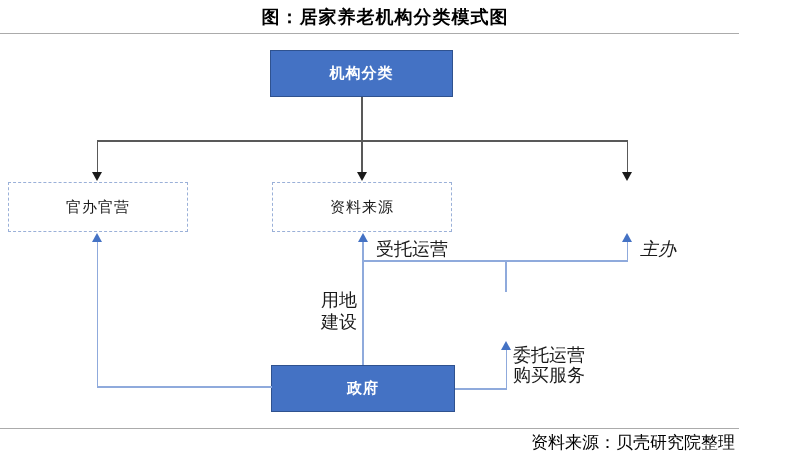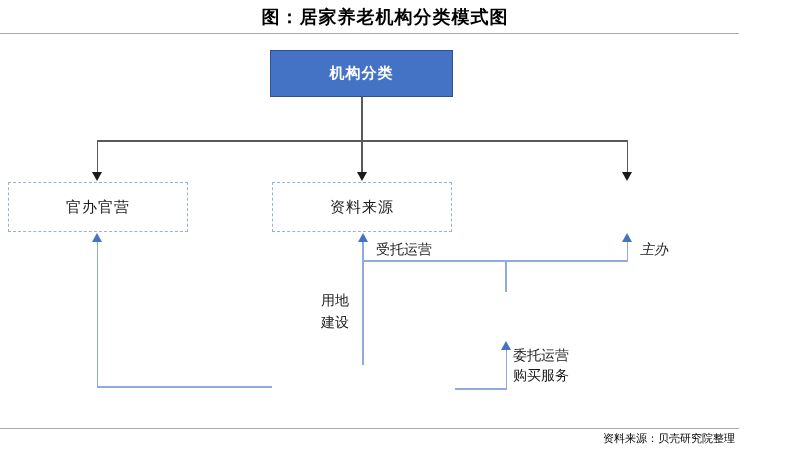--- a/index.html
+++ b/index.html
@@ -15,21 +15,21 @@
     position:absolute;top:5px;left:0;width:770px;
     text-align:center;
     font-size:18px;font-weight:bold;
     letter-spacing:1px;
   }
   .hr{position:absolute;left:0;width:811px;height:1px;background:#ababab;}
   .hr.top{top:33px;}
   .hr.bottom{top:428px;}
   .source{
     position:absolute;top:431px;right:4px;
-    font-size:11px;
+    font-size:17px;
     font-family:"Liberation Serif","DejaVu Serif",serif;
   }
   .box{
     position:absolute;
     display:flex;align-items:center;justify-content:center;
     box-sizing:border-box;
     font-size:15px;
     text-align:center;
   }
   .box.solid{
@@ -52,39 +52,40 @@
     border-right:5px solid transparent;
     border-top:9px solid #1a1a1a;
   }
   .arrow.up-blue{
     border-left:5px solid transparent;
     border-right:5px solid transparent;
     border-bottom:9px solid #4472C4;
   }
   .lbl{
     position:absolute;
-    font-size:14px;
+    font-size:18px;
     color:#1a1a1a;
     white-space:pre-line;
     line-height:20px;
   }
 </style>
 </head>
 <body>
 
 <div class="page">
 
   <div class="title">图：居家养老机构分类模式图</div>
   <div class="hr top"></div>
 
   <div class="box solid" style="left:270px;top:50px;width:183px;height:47px;">机构分类</div>
 
   <div class="box dashed" style="left:8px;top:182px;width:180px;height:50px;">官办官营</div>
   <div class="box dashed" style="left:272px;top:182px;width:180px;height:50px;">资料来源</div>
 
+  <div class="box solid" style="left:271px;top:365px;width:184px;height:47px;">政府</div>
 
   <div class="ln" style="left:361px;top:97px;width:1.5px;height:44px;"></div>
   <div class="ln" style="left:96.5px;top:140px;width:531px;height:1.5px;"></div>
   <div class="ln" style="left:96.5px;top:140px;width:1.5px;height:34px;"></div>
   <div class="ln" style="left:361px;top:141px;width:1.5px;height:33px;"></div>
   <div class="ln" style="left:626.5px;top:140px;width:1.5px;height:34px;"></div>
   <div class="arrow down-black" style="left:92px;top:172px;"></div>
   <div class="arrow down-black" style="left:356.5px;top:172px;"></div>
   <div class="arrow down-black" style="left:622px;top:172px;"></div>
 

